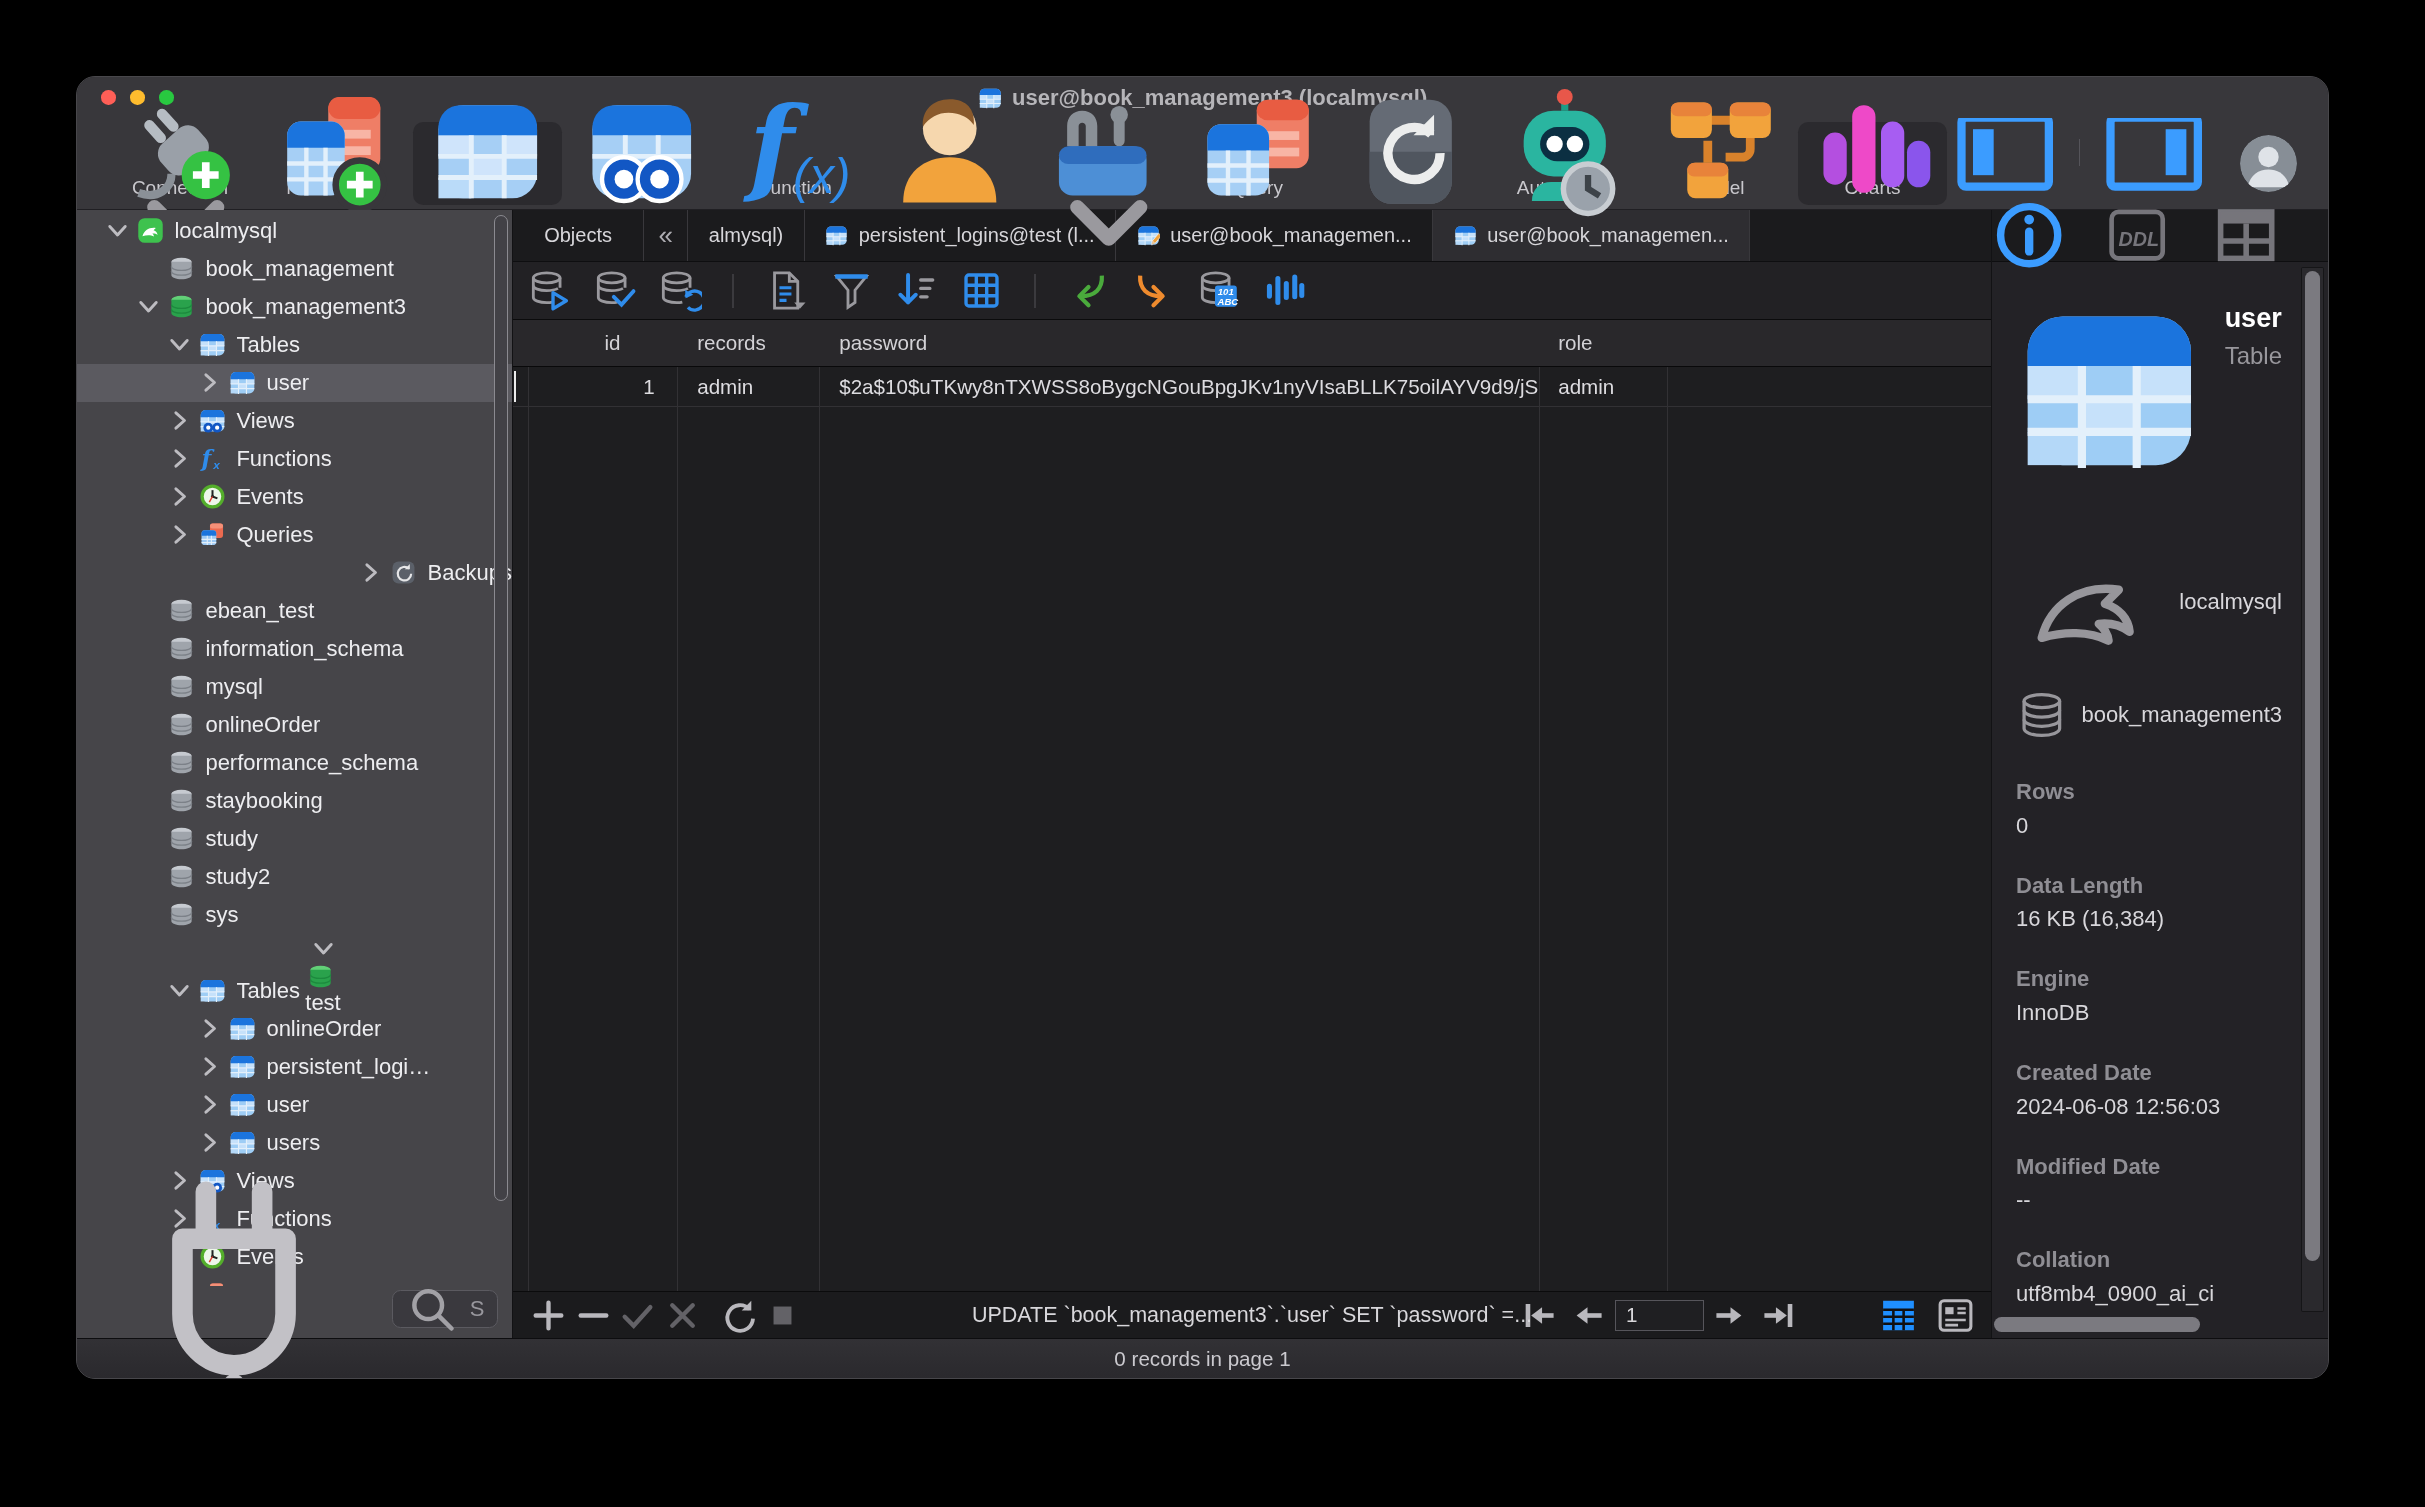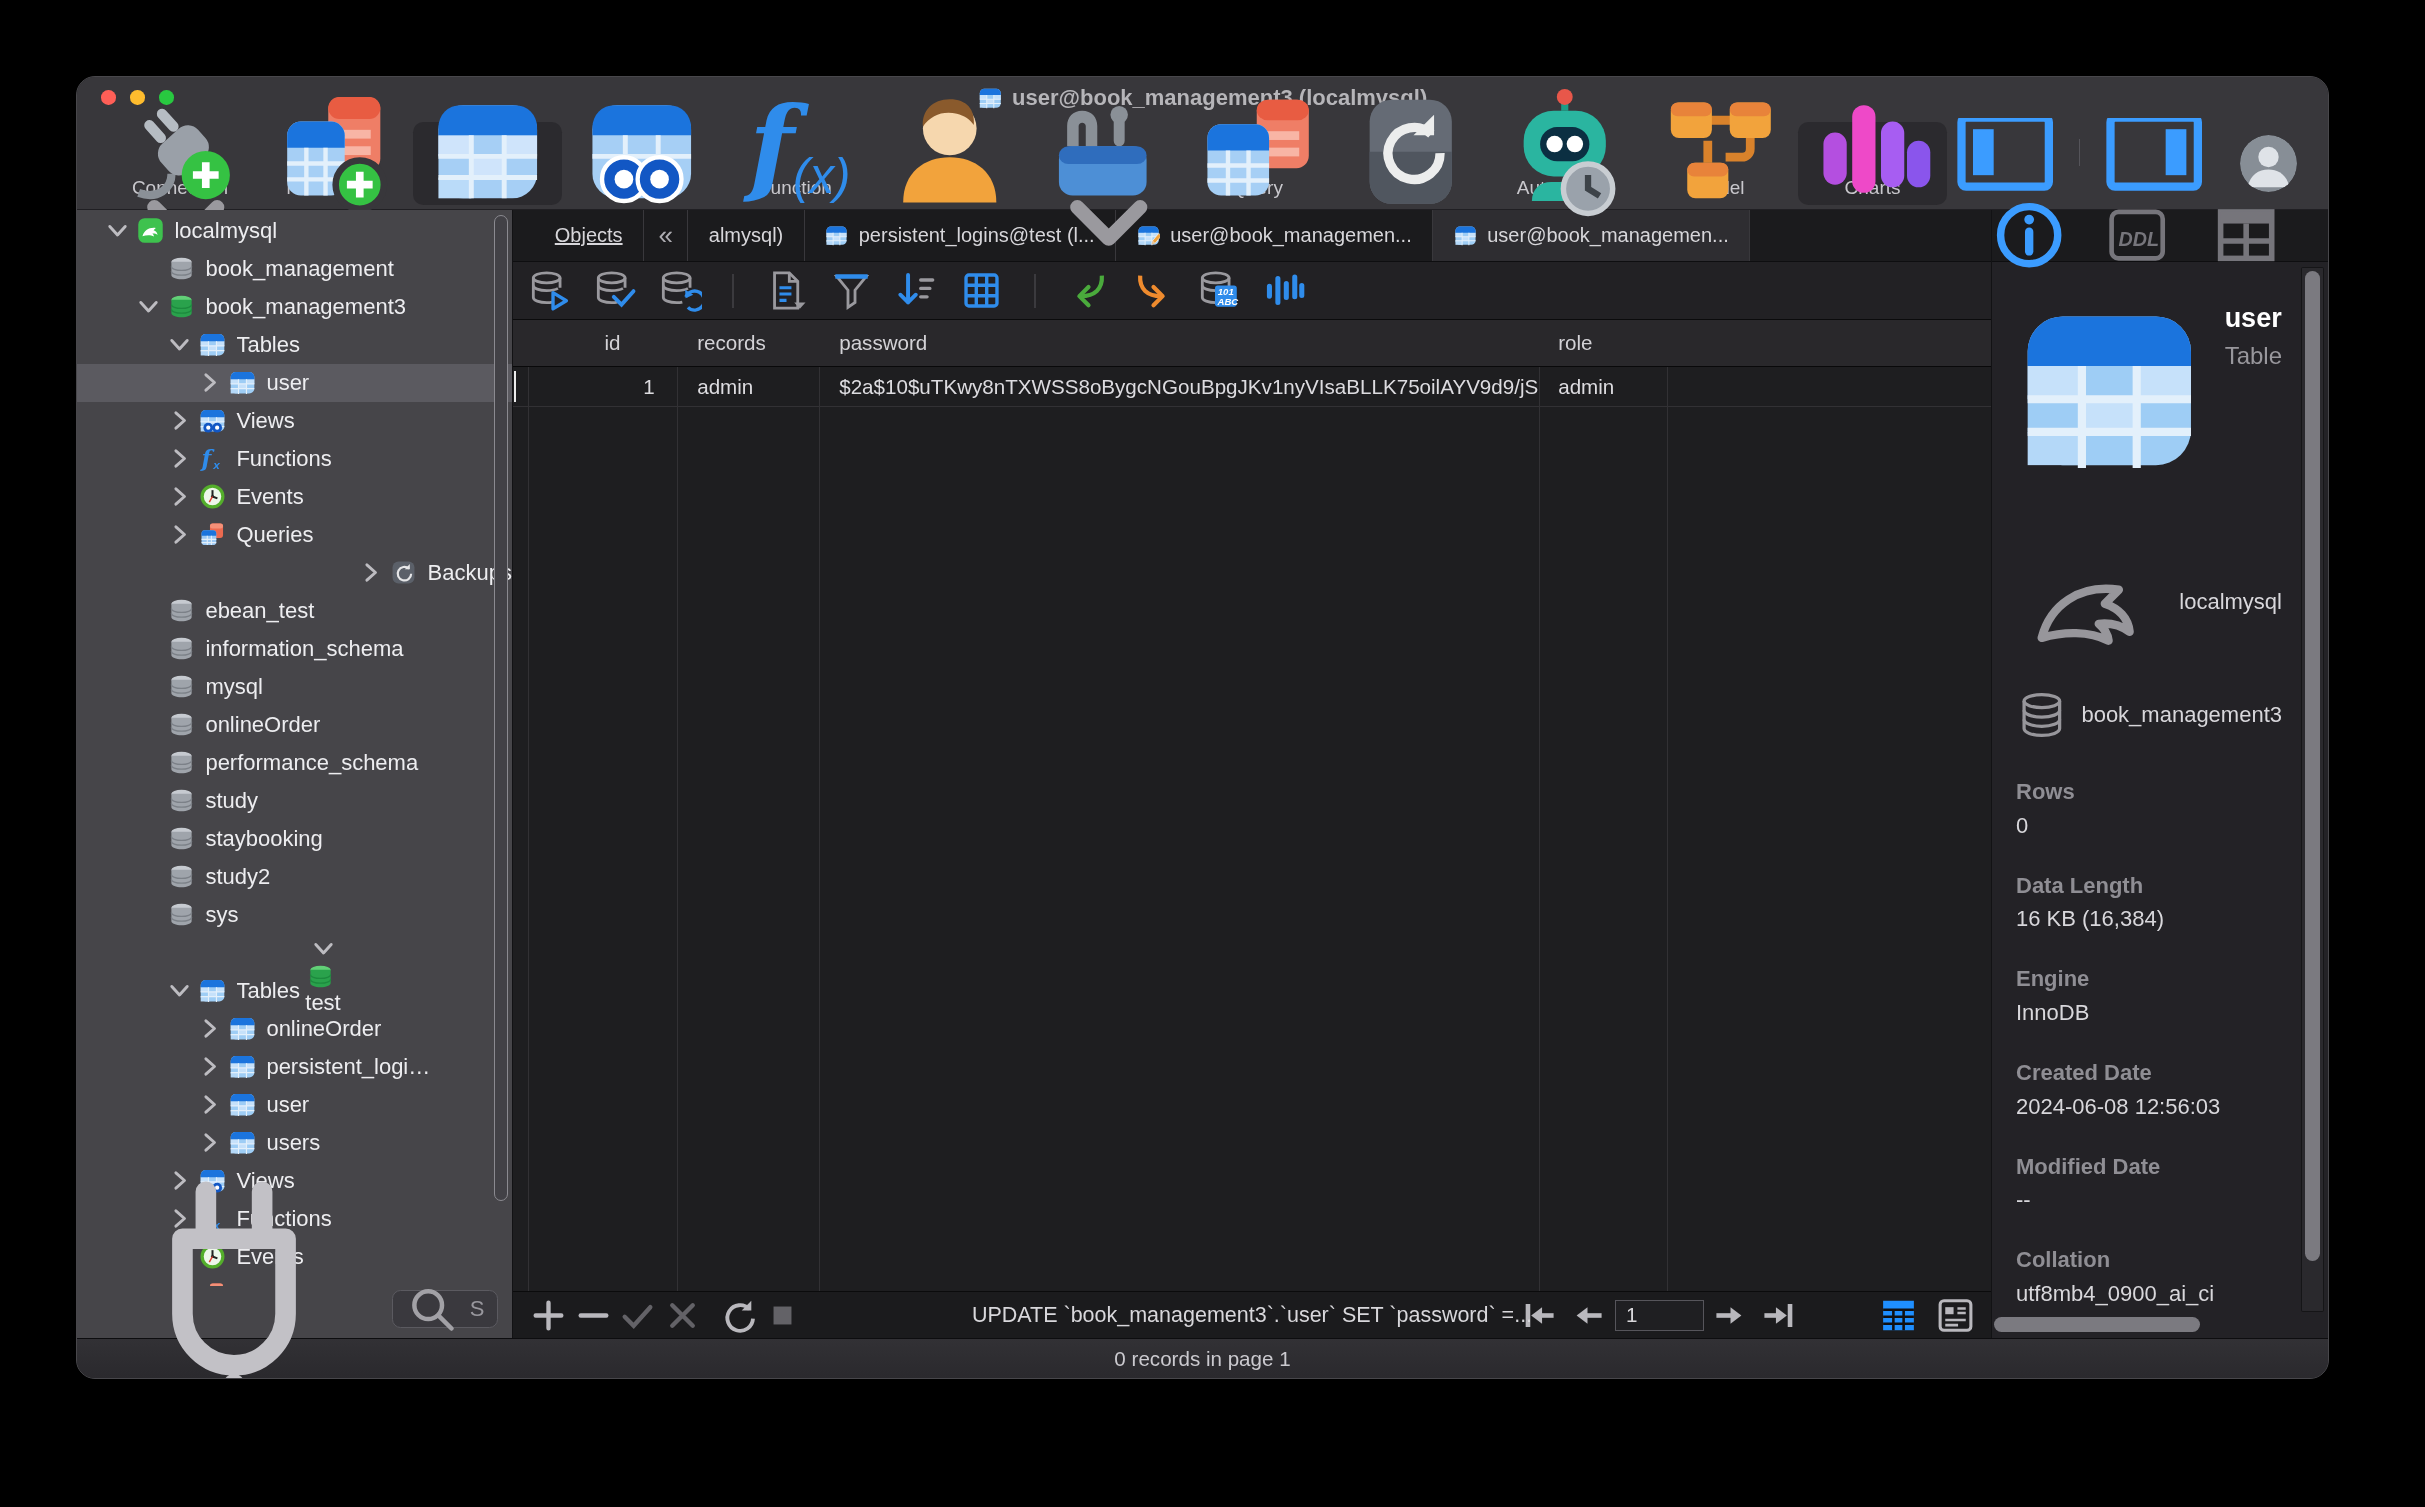--- a/index.html
+++ b/index.html
@@ -64,21 +64,21 @@
                    font-family:inherit;}
   .searchbox input::placeholder{color:#98979d;}
   
   .main{flex:1;display:flex;flex-direction:column;background:#1e1e20;min-width:0;
         border-left:1.7px solid #121214;border-right:1.7px solid #121214;}
   .tabbar{height:51px;background:#1b1b1d;display:flex;align-items:stretch;border-bottom:0.9px solid #0e0e10;flex:0 0 auto;}
   .tab{display:flex;align-items:center;gap:10.3px;padding:0 20.6px;font-size:20px;color:#d7d6da;
        border-right:0.9px solid #39383c;white-space:nowrap;cursor:default;}
   .tab .tico{margin:0;width:23px;height:23px;}
   .tab .tico svg{width:23px;height:23px;}
-  .tab.objects{min-width:89px;justify-content:flex-end;text-decoration:underline;}
+  .tab.objects{min-width:89px;justify-content:center;}
   .tab.active{background:#2e2d31;}
   .scrollbtn{display:flex;align-items:center;justify-content:center;width:43px;color:#aeadb2;font-size:26px;
              border-right:0.9px solid #39383c;}
   
   .gridbar{height:57px;background:#222124;display:flex;align-items:center;gap:20px;padding:0 8.6px 0 13.7px;
            border-bottom:0.9px solid #0b0b0c;flex:0 0 auto;}
   .gb-btn{width:45px;height:41px;display:flex;align-items:center;justify-content:center;}
   .gb-btn svg{width:36px;height:36px;}
   .gb-sep{width:1.7px;height:34px;background:#3b3a3e;margin:0 10.3px;}
   
@@ -585,30 +585,30 @@
                 </svg></i></span>
             <span>performance_schema</span>
           </div>
           <div class="trow" style="padding-left: 57px;">
             <span class="chev"></span>
             <span class="tico"><i><svg viewBox="0 0 32 32" xmlns="http://www.w3.org/2000/svg" style="width:100%;height:100%;display:block">
                   <ellipse cx="16" cy="8" rx="12" ry="4.6" fill="#c6cad0"></ellipse>
                   <path d="M4 8v16c0 2.6 5.4 4.7 12 4.7s12-2.1 12-4.7V8" fill="#9fa4ab"></path>
                   <path d="M4 13.6c0 2.6 5.4 4.7 12 4.7s12-2.1 12-4.7M4 19.2c0 2.6 5.4 4.7 12 4.7s12-2.1 12-4.7" stroke="#7c8188" stroke-width="1.6" fill="none"></path>
                 </svg></i></span>
-            <span>study</span>
+            <span>staybooking</span>
           </div>
           <div class="trow" style="padding-left: 57px;">
             <span class="chev"></span>
             <span class="tico"><i><svg viewBox="0 0 32 32" xmlns="http://www.w3.org/2000/svg" style="width:100%;height:100%;display:block">
                   <ellipse cx="16" cy="8" rx="12" ry="4.6" fill="#c6cad0"></ellipse>
                   <path d="M4 8v16c0 2.6 5.4 4.7 12 4.7s12-2.1 12-4.7V8" fill="#9fa4ab"></path>
                   <path d="M4 13.6c0 2.6 5.4 4.7 12 4.7s12-2.1 12-4.7M4 19.2c0 2.6 5.4 4.7 12 4.7s12-2.1 12-4.7" stroke="#7c8188" stroke-width="1.6" fill="none"></path>
                 </svg></i></span>
-            <span>staybooking</span>
+            <span>study</span>
           </div>
           <div class="trow" style="padding-left: 57px;">
             <span class="chev"></span>
             <span class="tico"><i><svg viewBox="0 0 32 32" xmlns="http://www.w3.org/2000/svg" style="width:100%;height:100%;display:block">
                   <ellipse cx="16" cy="8" rx="12" ry="4.6" fill="#c6cad0"></ellipse>
                   <path d="M4 8v16c0 2.6 5.4 4.7 12 4.7s12-2.1 12-4.7V8" fill="#9fa4ab"></path>
                   <path d="M4 13.6c0 2.6 5.4 4.7 12 4.7s12-2.1 12-4.7M4 19.2c0 2.6 5.4 4.7 12 4.7s12-2.1 12-4.7" stroke="#7c8188" stroke-width="1.6" fill="none"></path>
                 </svg></i></span>
             <span>study2</span>
           </div>

